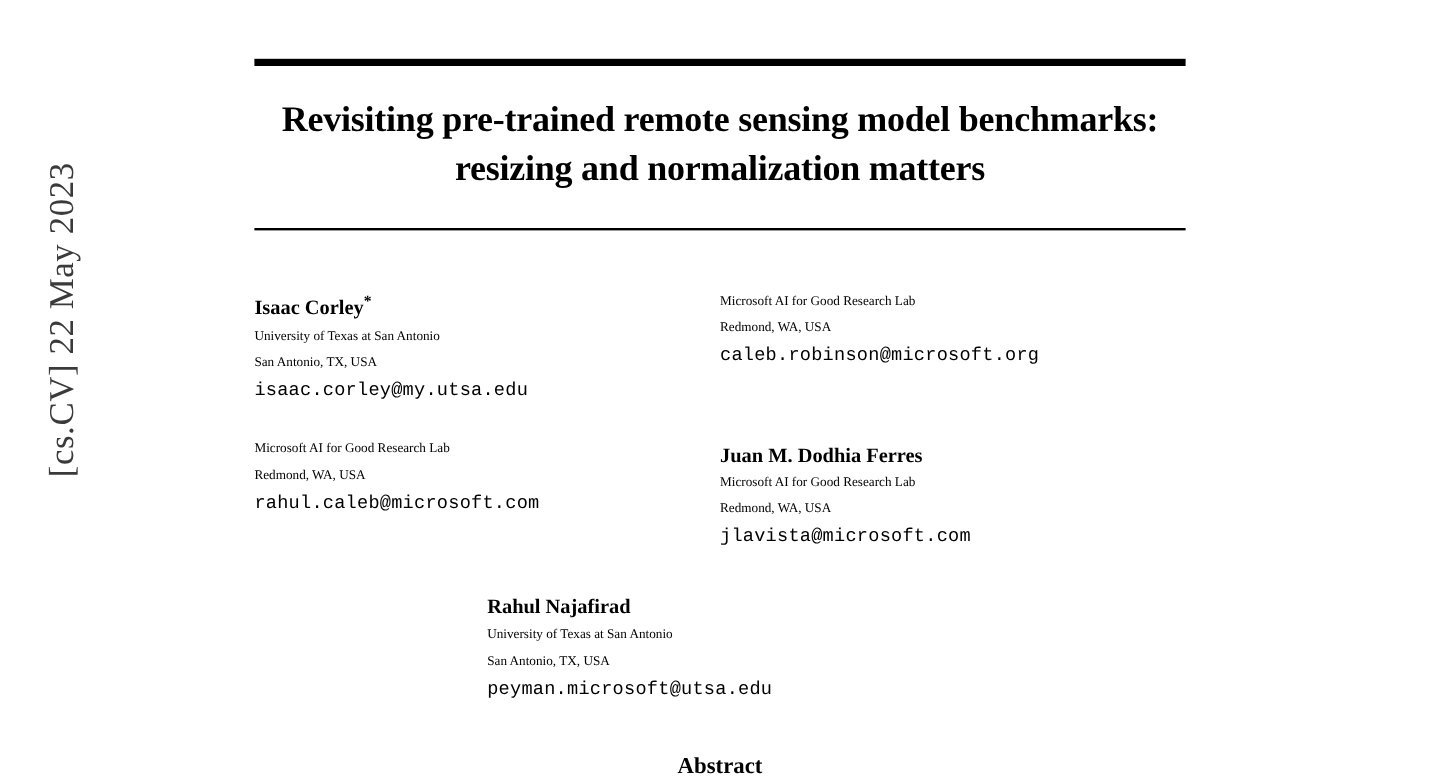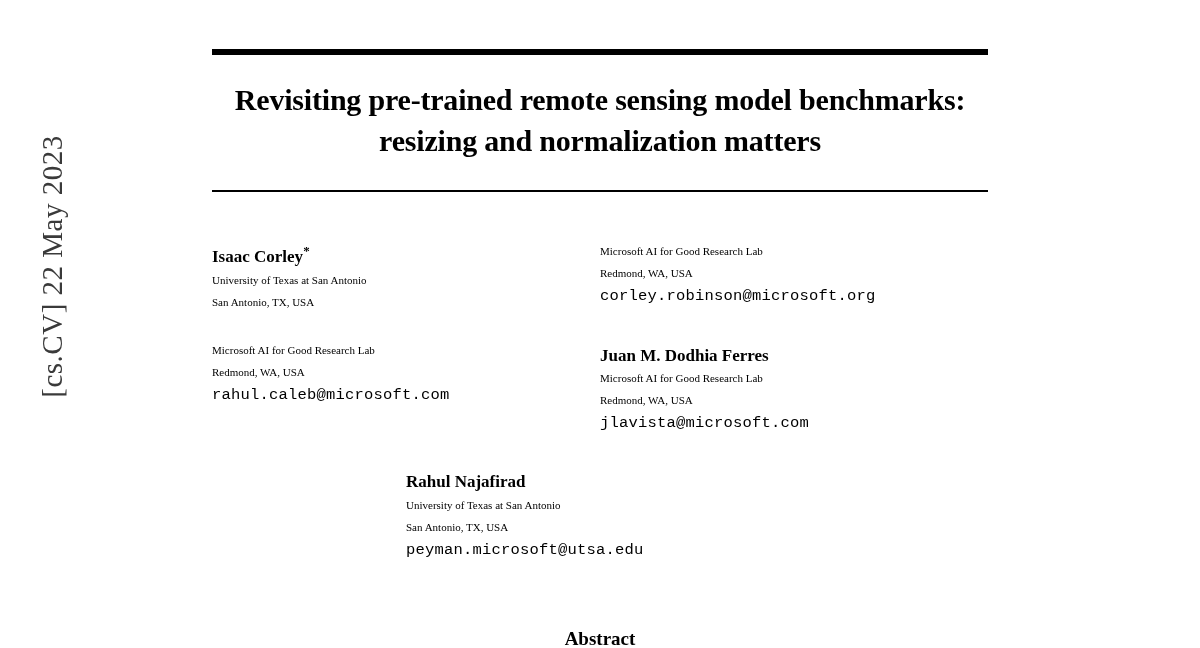--- a/index.html
+++ b/index.html
@@ -156,25 +156,26 @@
 
     <div class="rule-bottom"></div>
 
     <div class="authors">
 
       <div class="author-row">
         <div class="author-block">
           <div class="author-name"><span>Isaac Corley</span><span class="star">*</span></div>
           <div class="author-aff">University of Texas at San Antonio</div>
           <div class="author-aff">San Antonio, TX, USA</div>
+          <div class="author-email">isaac.corley@my.utsa.edu</div>
         </div>
         <div class="author-block">
           <div class="author-aff">Microsoft AI for Good Research Lab</div>
           <div class="author-aff">Redmond, WA, USA</div>
-          <div class="author-email">corley.robinson@microsoft.org</div>
+          <div class="author-email">caleb.robinson@microsoft.org</div>
         </div>
       </div>
 
       <div class="row-gap"></div>
 
       <div class="author-row">
         <div class="author-block">
           <div class="author-aff">Microsoft AI for Good Research Lab</div>
           <div class="author-aff">Redmond, WA, USA</div>
           <div class="author-email">rahul.caleb@microsoft.com</div>

